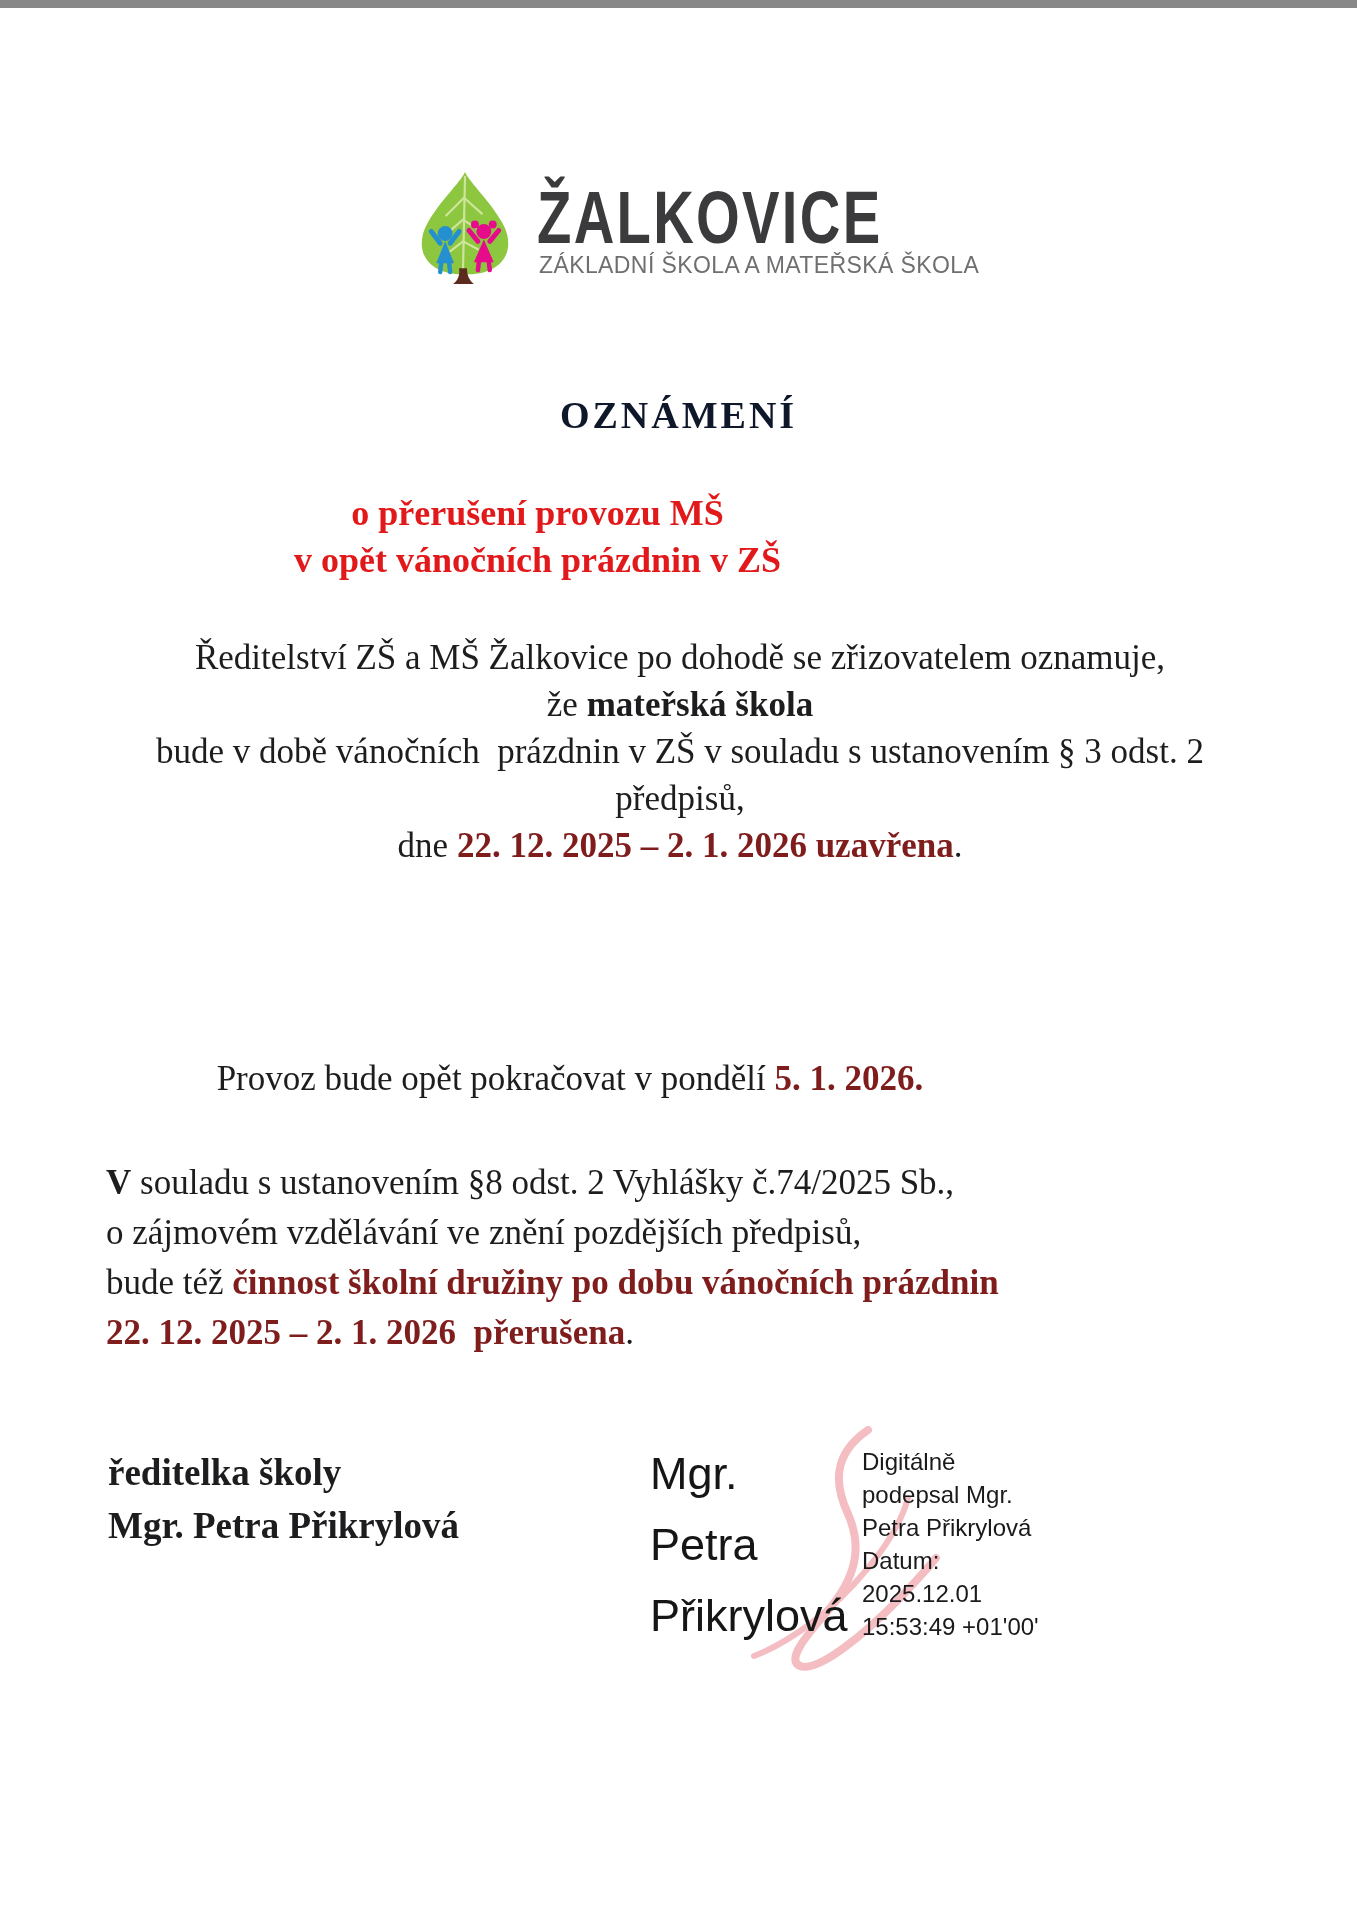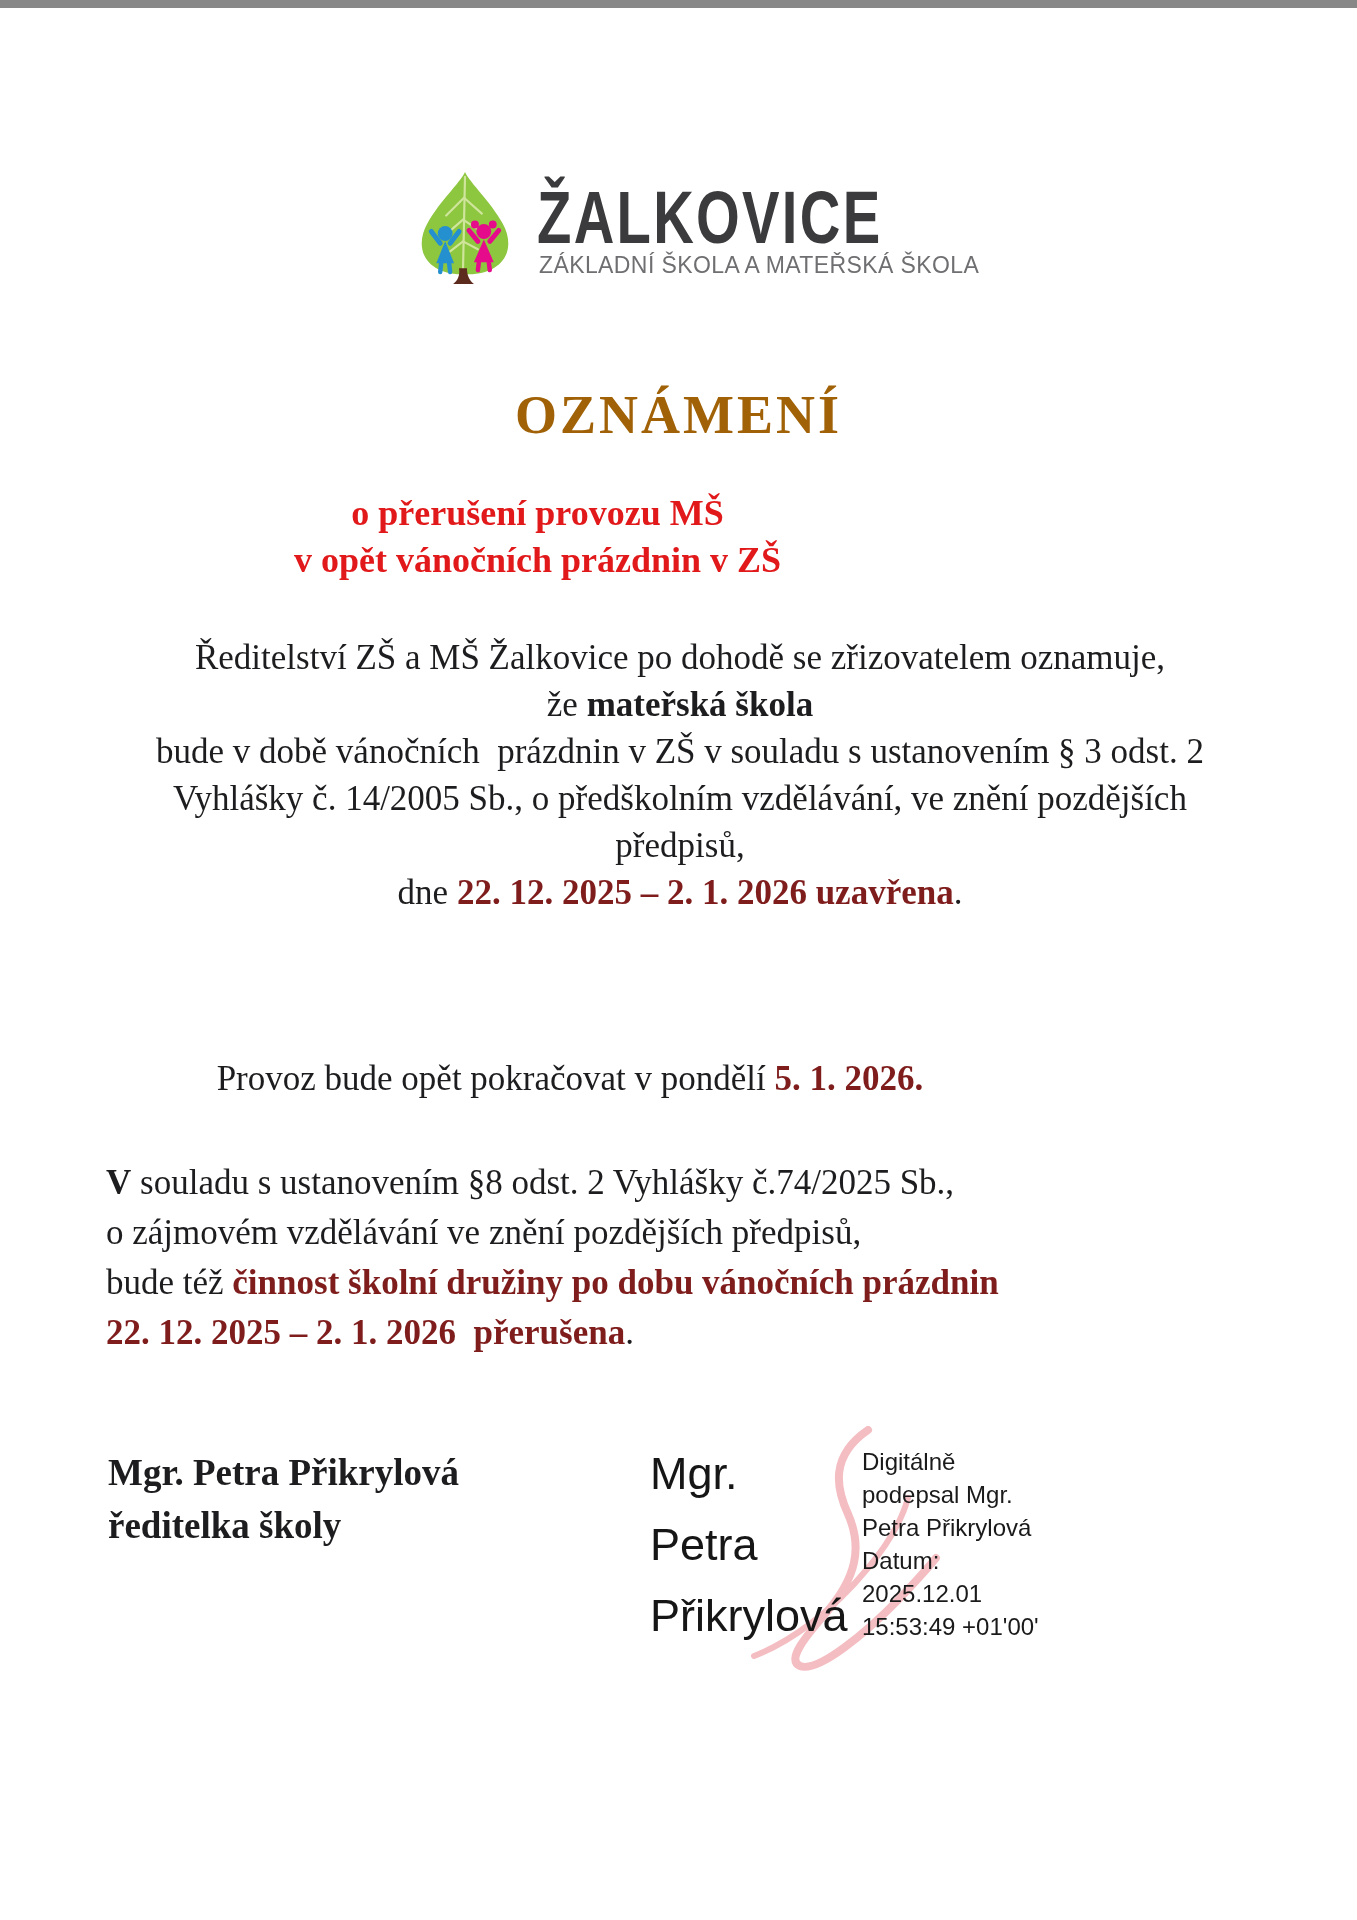--- a/index.html
+++ b/index.html
@@ -28,22 +28,22 @@
   .logo-sub{
     left:539px;top:246px;
     font-family:"Liberation Sans","DejaVu Sans",sans-serif;
     font-size:23px;line-height:23px;color:#6f6f72;
     letter-spacing:0.4px;white-space:nowrap;
   }
 
   
   .doc-title{
     left:0;top:377px;width:1357px;text-align:center;
-    font-weight:bold;font-size:54px;line-height:60px;
-    letter-spacing:3px;color:#a16207;
+    font-weight:bold;font-size:38px;line-height:60px;
+    letter-spacing:3px;color:#0f172a;
   }
   .red-subtitle{
     left:0;top:482px;width:1075px;text-align:center;
     font-weight:bold;font-size:36px;line-height:47px;color:#e2191b;
   }
 
   
   .para1{
     left:40px;top:626px;width:1280px;text-align:center;
     font-size:35px;line-height:47px;
@@ -112,39 +112,38 @@
 
   <div class="abs red-subtitle">
     <div>o přerušení provozu MŠ</div>
     <div>v opět vánočních prázdnin v ZŠ</div>
   </div>
 
   <div class="abs para1">
     <div class="pre"><span>Ředitelství ZŠ a MŠ Žalkovice po dohodě se zřizovatelem oznamuje,</span></div>
     <div class="pre"><span>že </span><span class="b">mateřská škola</span></div>
     <div class="pre"><span>bude v době vánočních  prázdnin v ZŠ v souladu s ustanovením § 3 odst. 2</span></div>
-    <div class="pre"><span>Vyhlášky č. 14/2005 Sb., o předškolním vzdělávání, ve znění pozdějších</span></div>
     <div class="pre"><span>předpisů,</span></div>
     <div class="pre"><span>dne </span><span class="red">22. 12. 2025 – 2. 1. 2026 uzavřena</span><span>.</span></div>
   </div>
 
   <div class="abs para2 pre">
     <span>Provoz bude opět pokračovat v pondělí </span><span class="red">5. 1. 2026.</span>
   </div>
 
   <div class="abs para3">
     <div class="pre"><span class="b">V</span><span> souladu s ustanovením §8 odst. 2 Vyhlášky č.74/2025 Sb.,</span></div>
     <div class="pre"><span>o zájmovém vzdělávání ve znění pozdějších předpisů,</span></div>
     <div class="pre"><span>bude též </span><span class="red">činnost školní družiny po dobu vánočních prázdnin</span></div>
     <div class="pre"><span class="red">22. 12. 2025 – 2. 1. 2026  přerušena</span><span>.</span></div>
   </div>
 
   <div class="abs sig-left">
+    <div>ředitelka školy</div>
     <div>Mgr. Petra Přikrylová</div>
-    <div>ředitelka školy</div>
   </div>
 
   <svg class="abs dsig-swirl" viewBox="0 0 195 252">
     <g fill="none" stroke="#f4bdc2" stroke-linecap="round">
       <path d="M120,4 C82,30 88,62 100,88 C115,122 108,152 78,187 C58,210 38,234 52,240 C70,247 118,207 152,172 C168,155 180,142 188,132" stroke-width="8"></path>
       <path d="M6,230 C42,216 84,186 120,142 C140,118 154,94 160,72" stroke-width="6"></path>
     </g>
   </svg>
 
   <div class="abs dsig-name">

